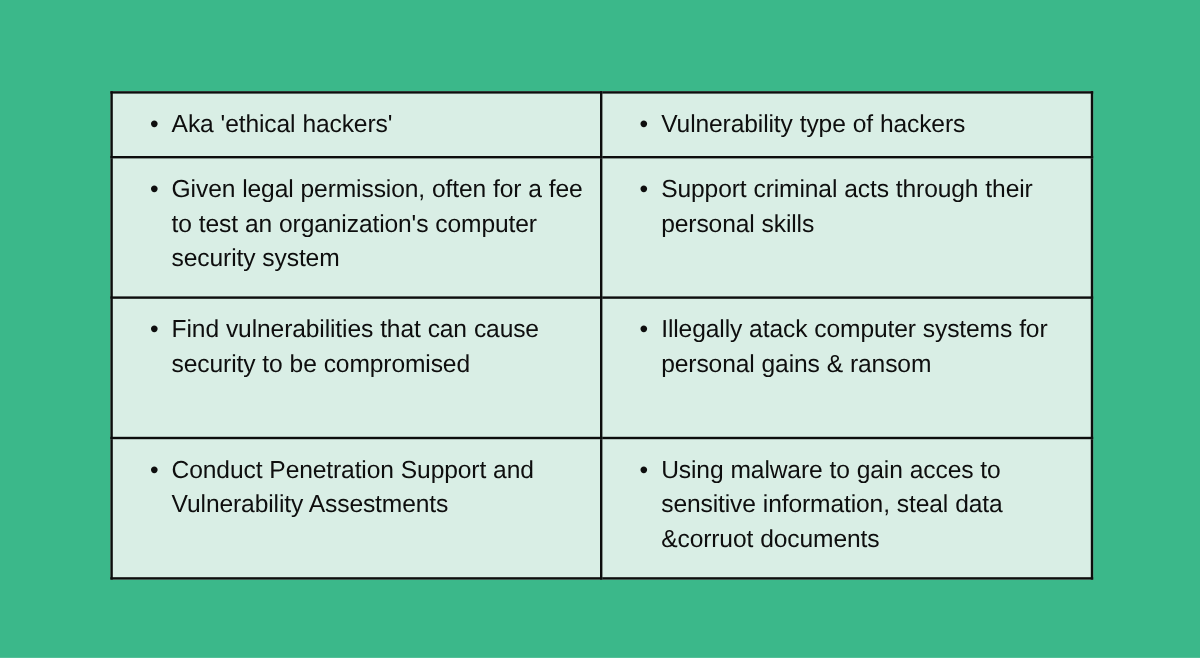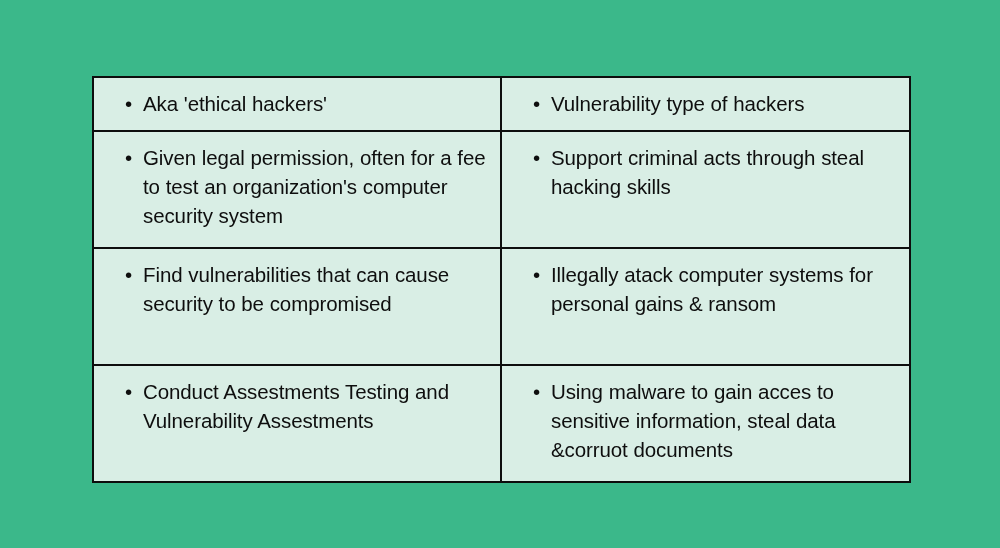--- a/index.html
+++ b/index.html
@@ -125,21 +125,21 @@
                 <span>Given legal permission, often for a fee to test an organization's computer security system</span>
               </li>
             </ul>
           </div>
         </td>
         <td>
           <div class="cell-inner">
             <ul class="bullet-list">
               <li class="bullet-item">
                 <span class="bullet-marker">•</span>
-                <span>Support criminal acts through steal hacking skills</span>
+                <span>Support criminal acts through their personal skills</span>
               </li>
             </ul>
           </div>
         </td>
       </tr>
 
       <tr class="row-3">
         <td>
           <div class="cell-inner">
             <ul class="bullet-list">
@@ -161,21 +161,21 @@
           </div>
         </td>
       </tr>
 
       <tr class="row-4">
         <td>
           <div class="cell-inner">
             <ul class="bullet-list">
               <li class="bullet-item">
                 <span class="bullet-marker">•</span>
-                <span>Conduct Assestments Testing and Vulnerability Assestments</span>
+                <span>Conduct Penetration Support and Vulnerability Assestments</span>
               </li>
             </ul>
           </div>
         </td>
         <td>
           <div class="cell-inner">
             <ul class="bullet-list">
               <li class="bullet-item">
                 <span class="bullet-marker">•</span>
                 <span>Using malware to gain acces to sensitive information, steal data &amp;corruot documents</span>

